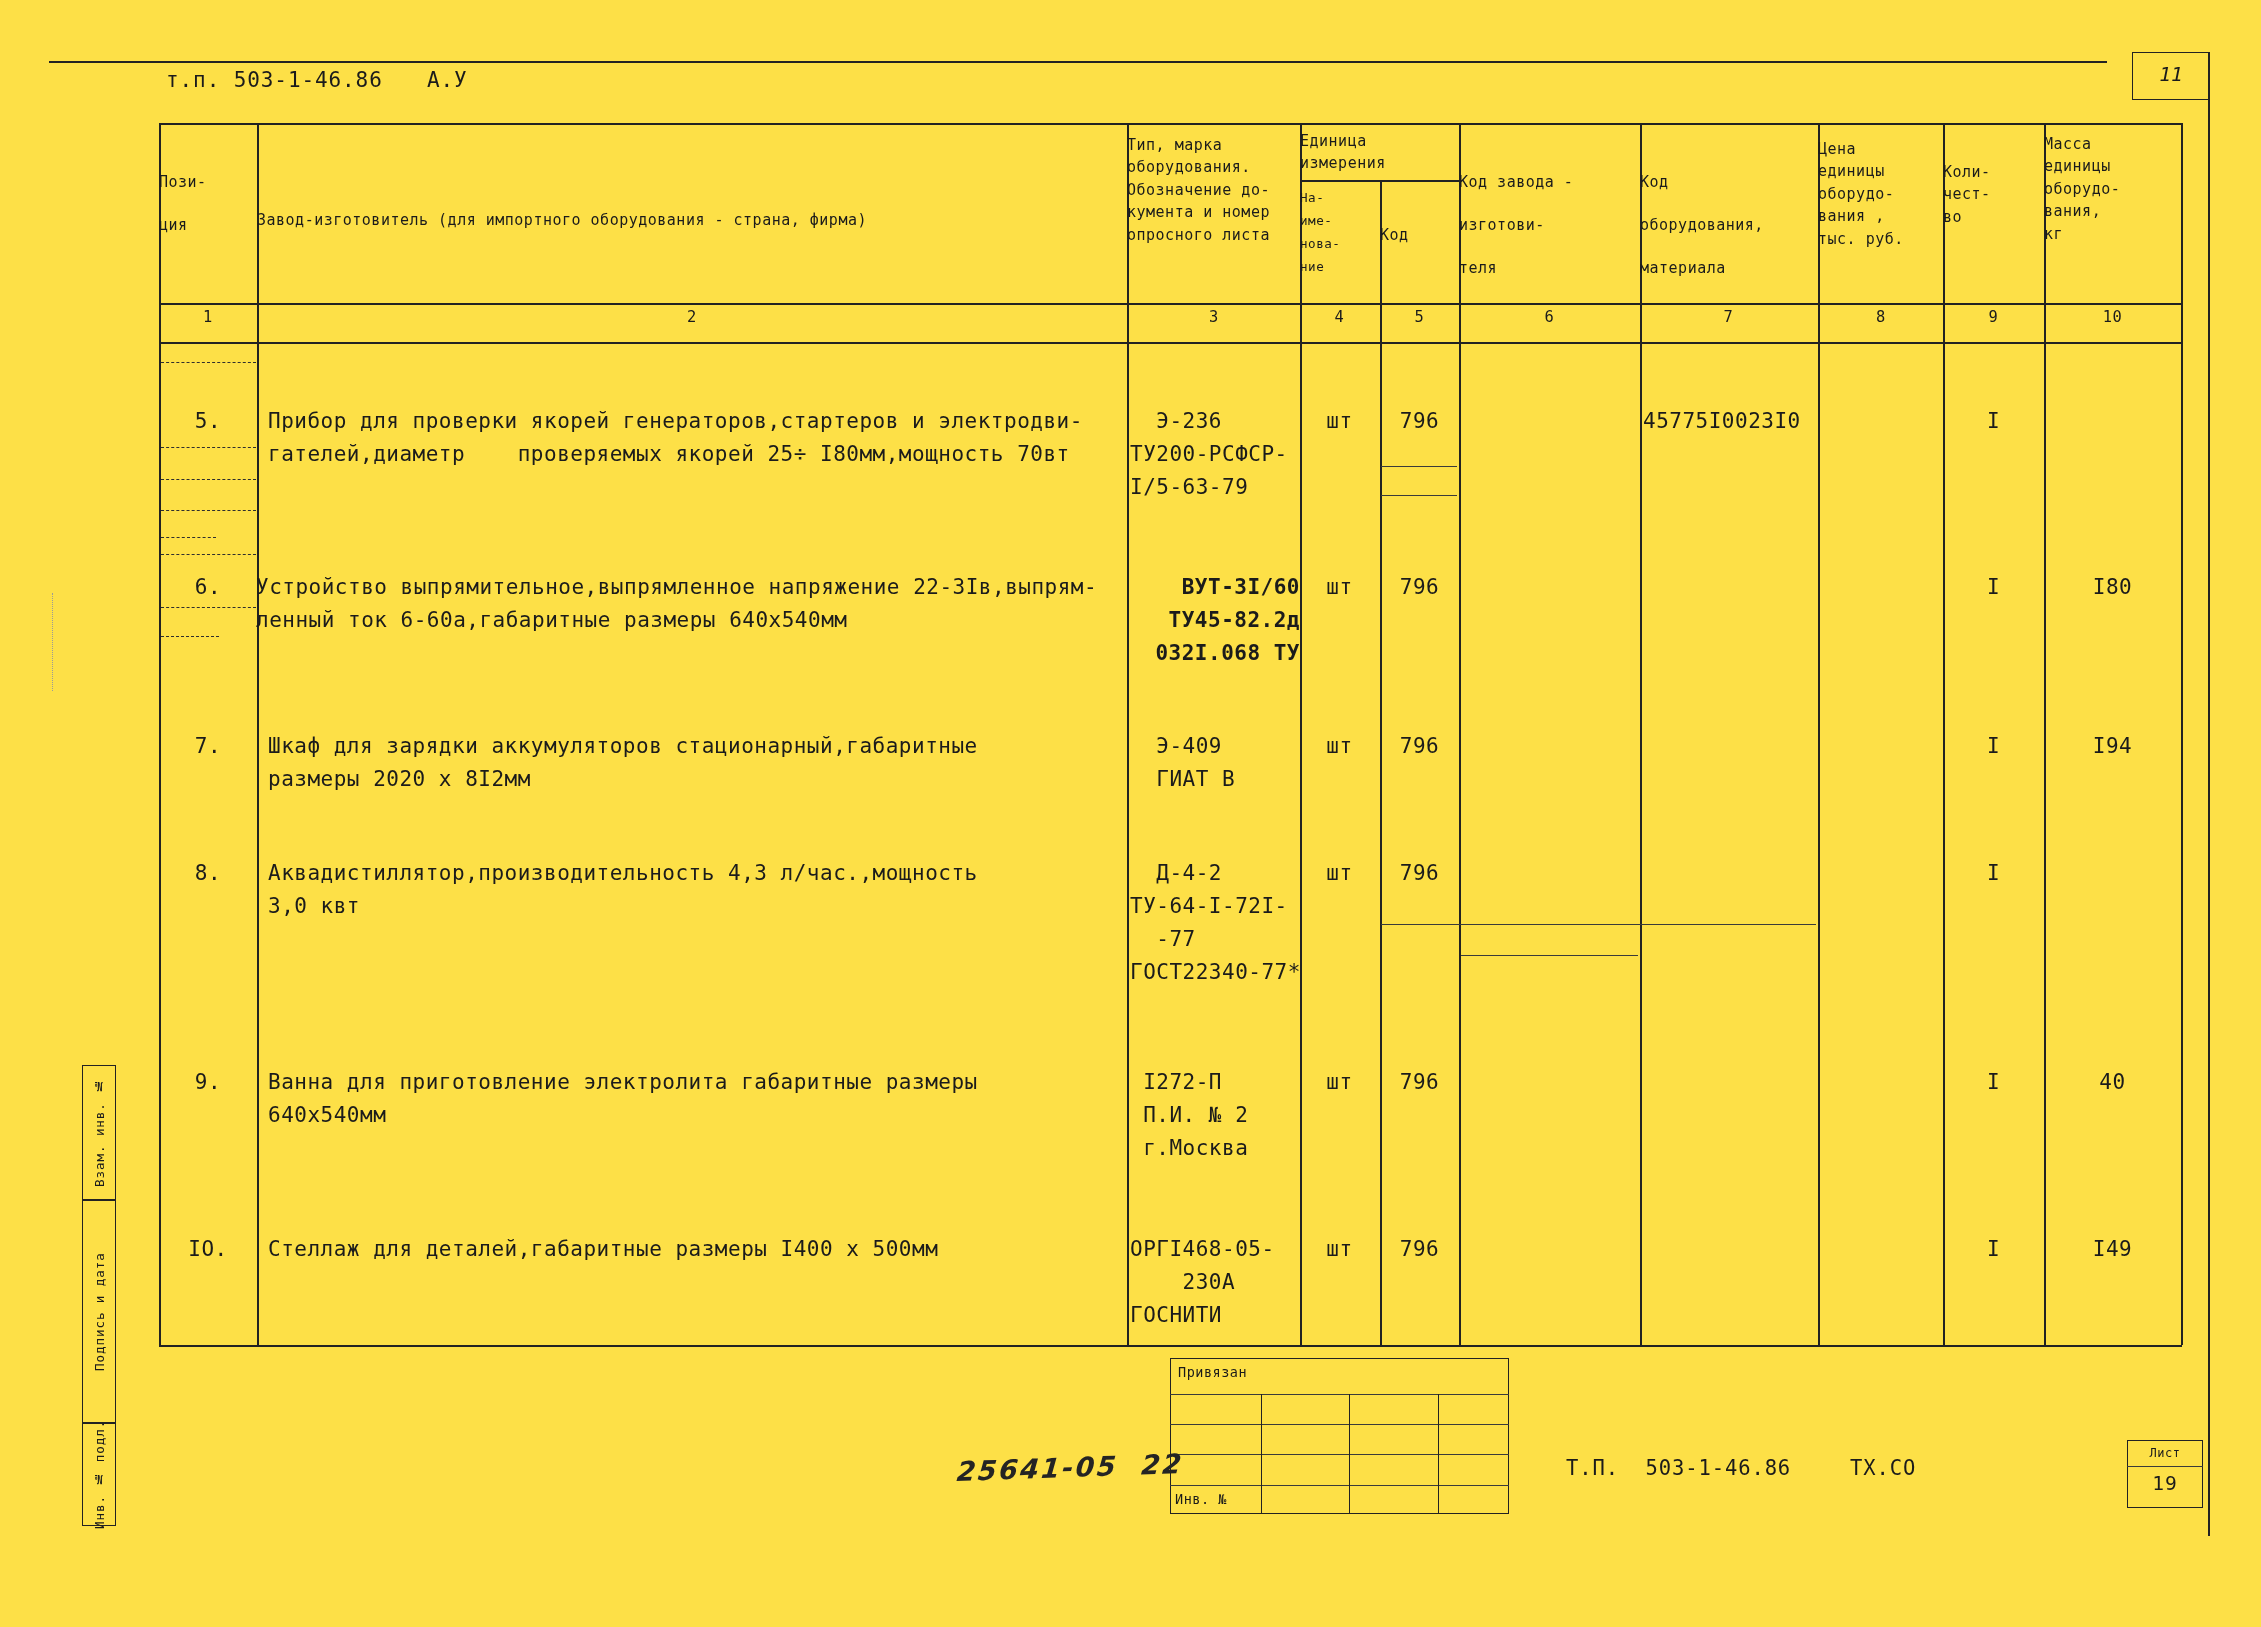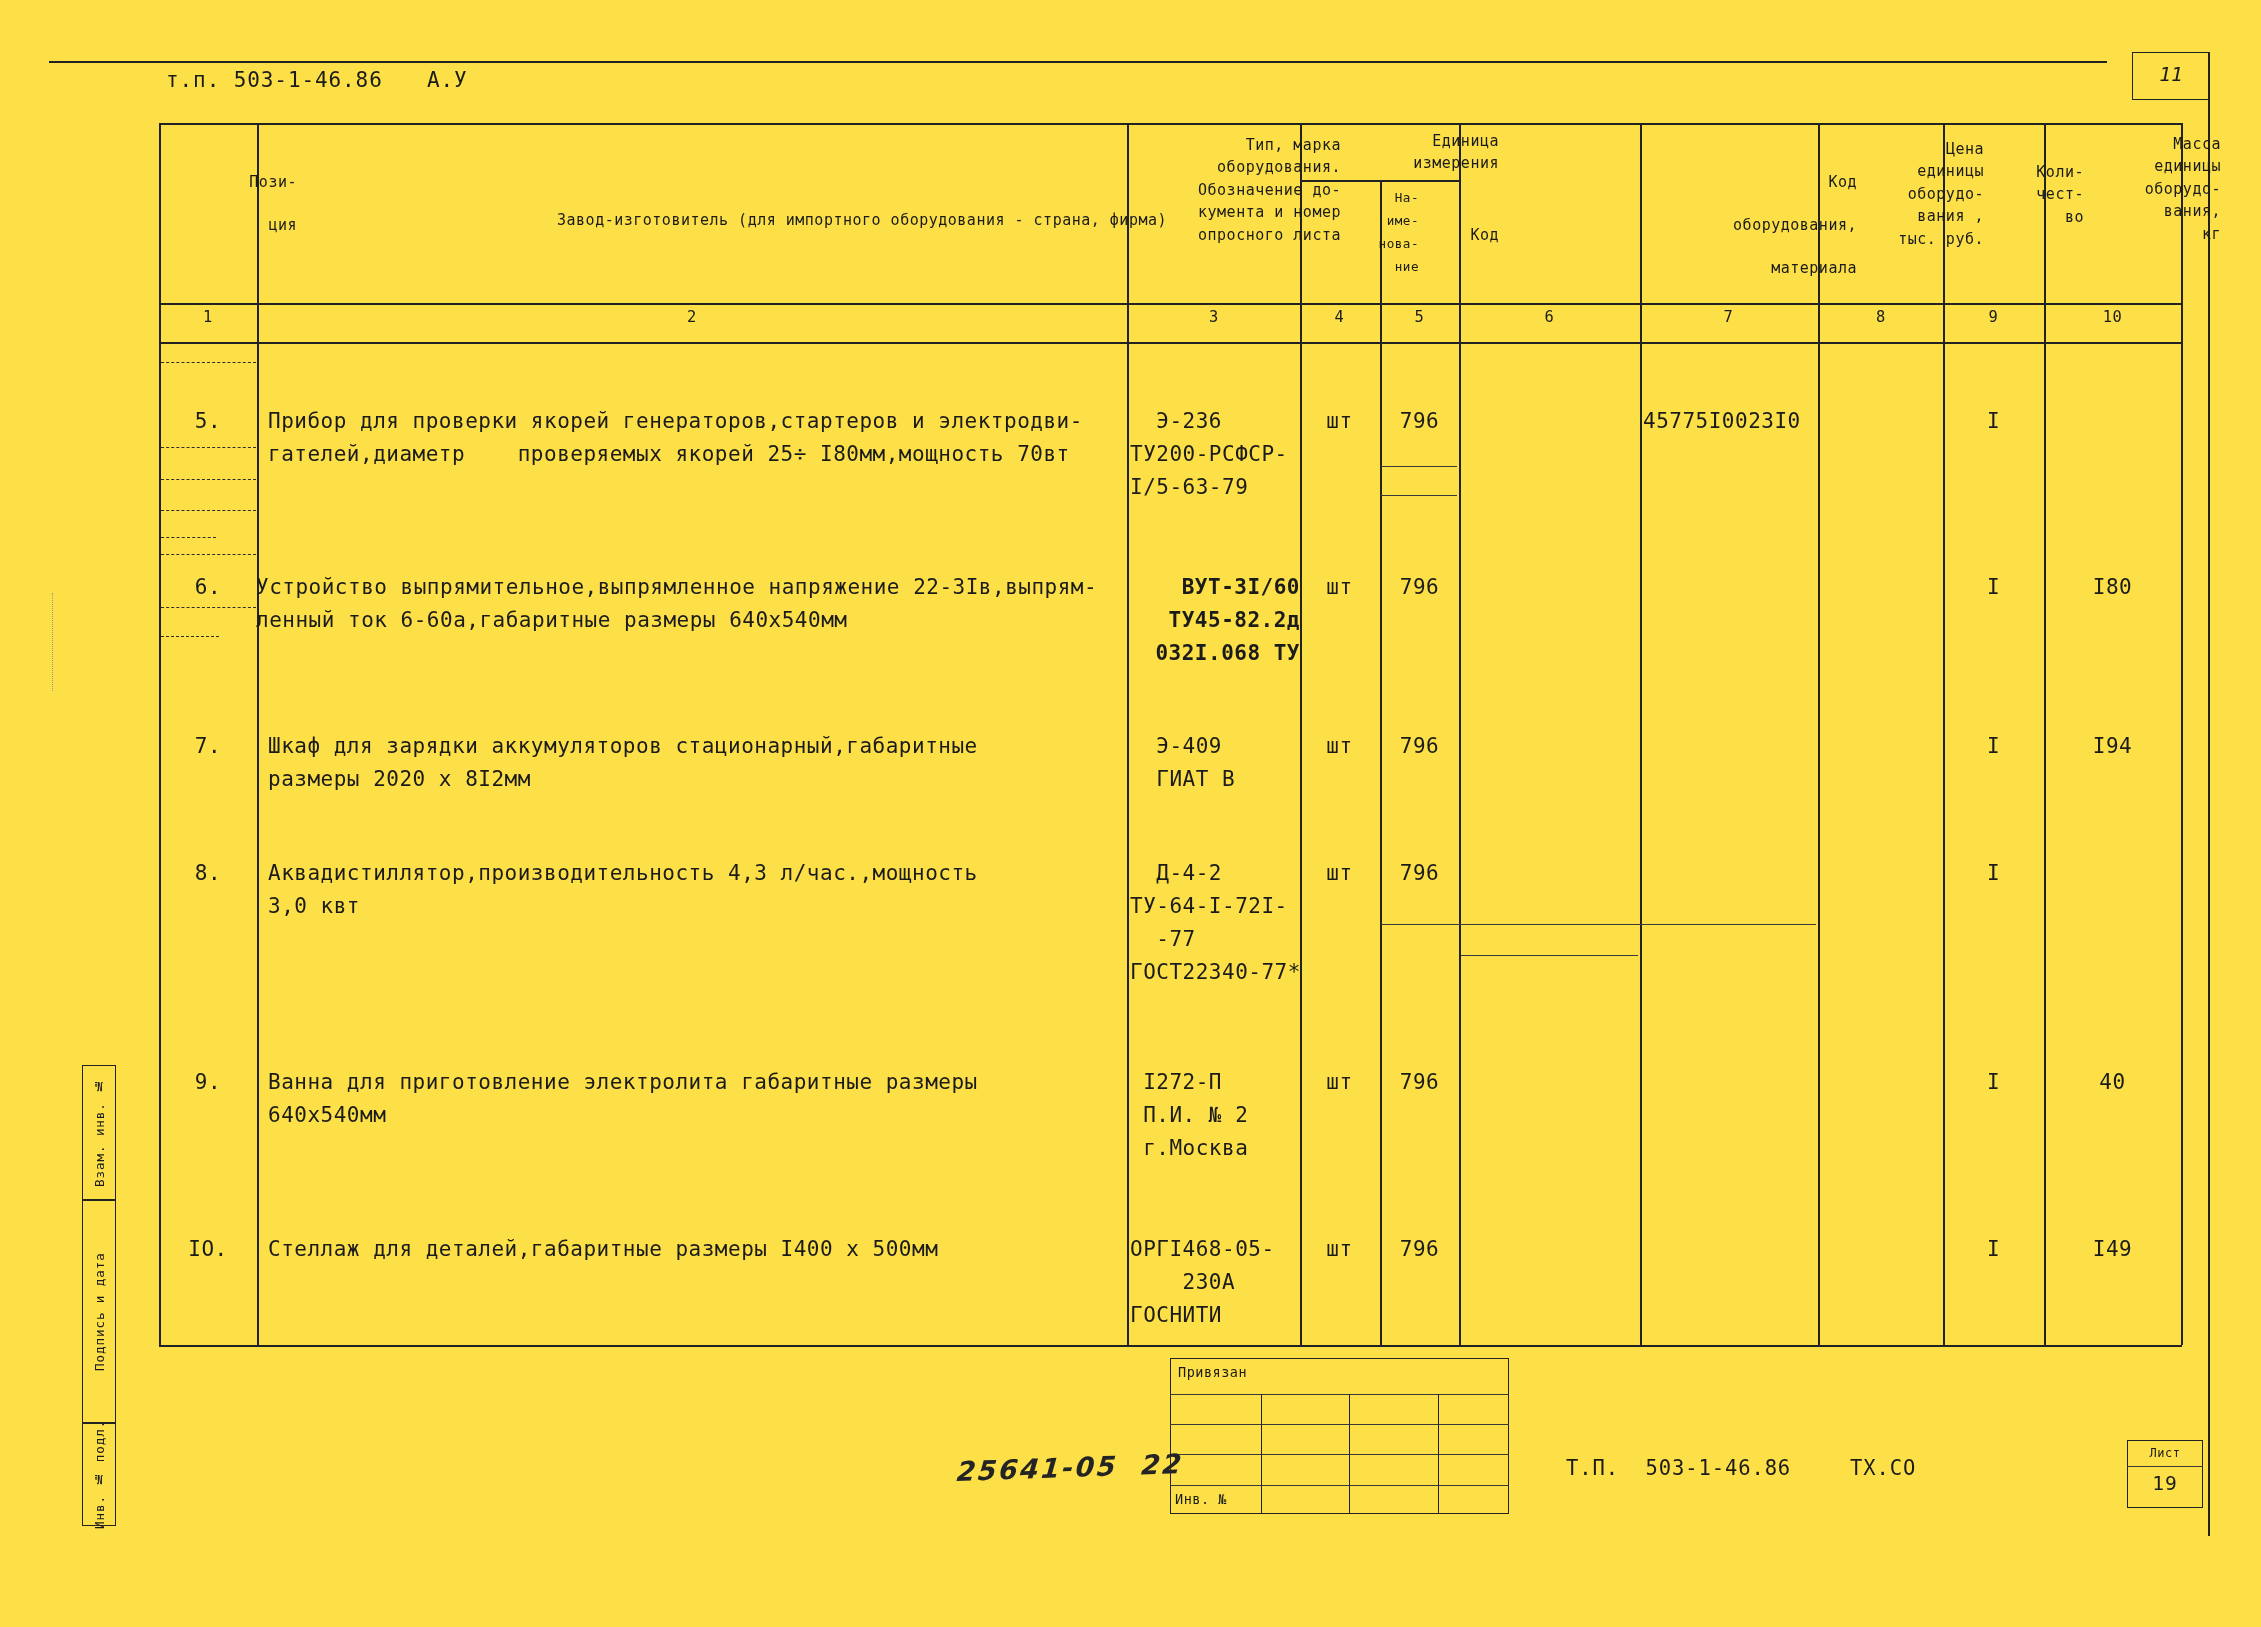--- a/index.html
+++ b/index.html
@@ -2,21 +2,21 @@
 <html style="font-size:7.5px"><head>
 <meta charset="utf-8">
 <style>
   html,body{margin:0;padding:0;background:#e7e7e3;}
   #page{
     position:relative;width:2261px;height:1627px;background:#fde047;
     overflow:hidden;font-family:"DejaVu Sans Mono",monospace;color:#1b1b1b;padding-left:20px;
   }
   .cell{position:absolute;white-space:pre;}
   .body-text{font-size:21px;line-height:33px;letter-spacing:0.5px;}
-  .hcell{position:absolute;white-space:pre-line;text-align:right;font-size:15px;line-height:22.4px;letter-spacing:0.5px;margin-left:40px;}
+  .hcell{position:absolute;white-space:pre-line;text-align:left;font-size:15px;line-height:22.4px;letter-spacing:0.5px;}
   .hcell.wide{line-height:43px;}
   .small{font-size:12.6px;line-height:23px;}
   .numrow{position:absolute;text-align:center;font-size:15.4px;letter-spacing:0.5px;}
   .hline{position:absolute;background:#222;height:1.9px;}
   .vline{position:absolute;background:#222;width:1.9px;}
   .thin{height:0.9px;background:#3a3a3a;}
   .dash{position:absolute;border-top:1.9px dashed #2e2e2e;height:0;}
   .box{position:absolute;border:1.4px solid #222;box-sizing:border-box;}
   .vtext{position:absolute;display:flex;align-items:center;justify-content:center;
     writing-mode:vertical-rl;transform:rotate(180deg);
@@ -87,20 +87,23 @@
 Обозначение  до-
 кумента  и  номер
 опросного  листа</div>
   <div class="hcell" style="left:1300px;top:131px;width:159px;line-height:21.5px">Единица
 измерения</div>
   <div class="hcell small" style="left:1300px;top:186px;width:79px">На-
 име-
 нова-
 ние</div>
   <div class="hcell" style="left:1380px;top:224px;width:79px">Код</div>
+  <div class="hcell wide" style="left:1459px;top:161px;width:181px">Код  завода -
+изготови-
+теля</div>
   <div class="hcell wide" style="left:1640px;top:161px;width:177px">Код
 оборудования,
 материала</div>
   <div class="hcell" style="left:1818px;top:138px;width:126px">Цена
 единицы
 оборудо-
 вания ,
 тыс. руб.</div>
   <div class="hcell" style="left:1943px;top:161px;width:101px">Коли-
 чест-

